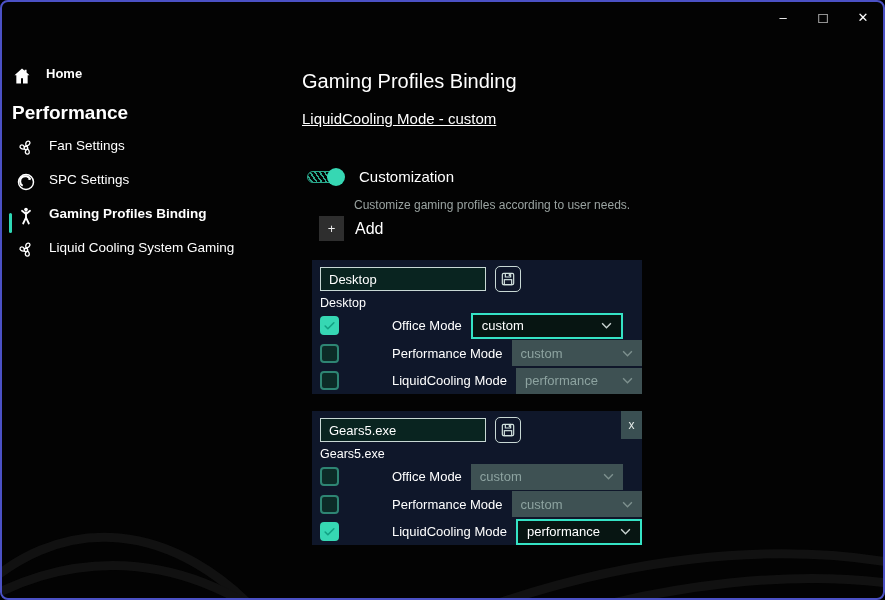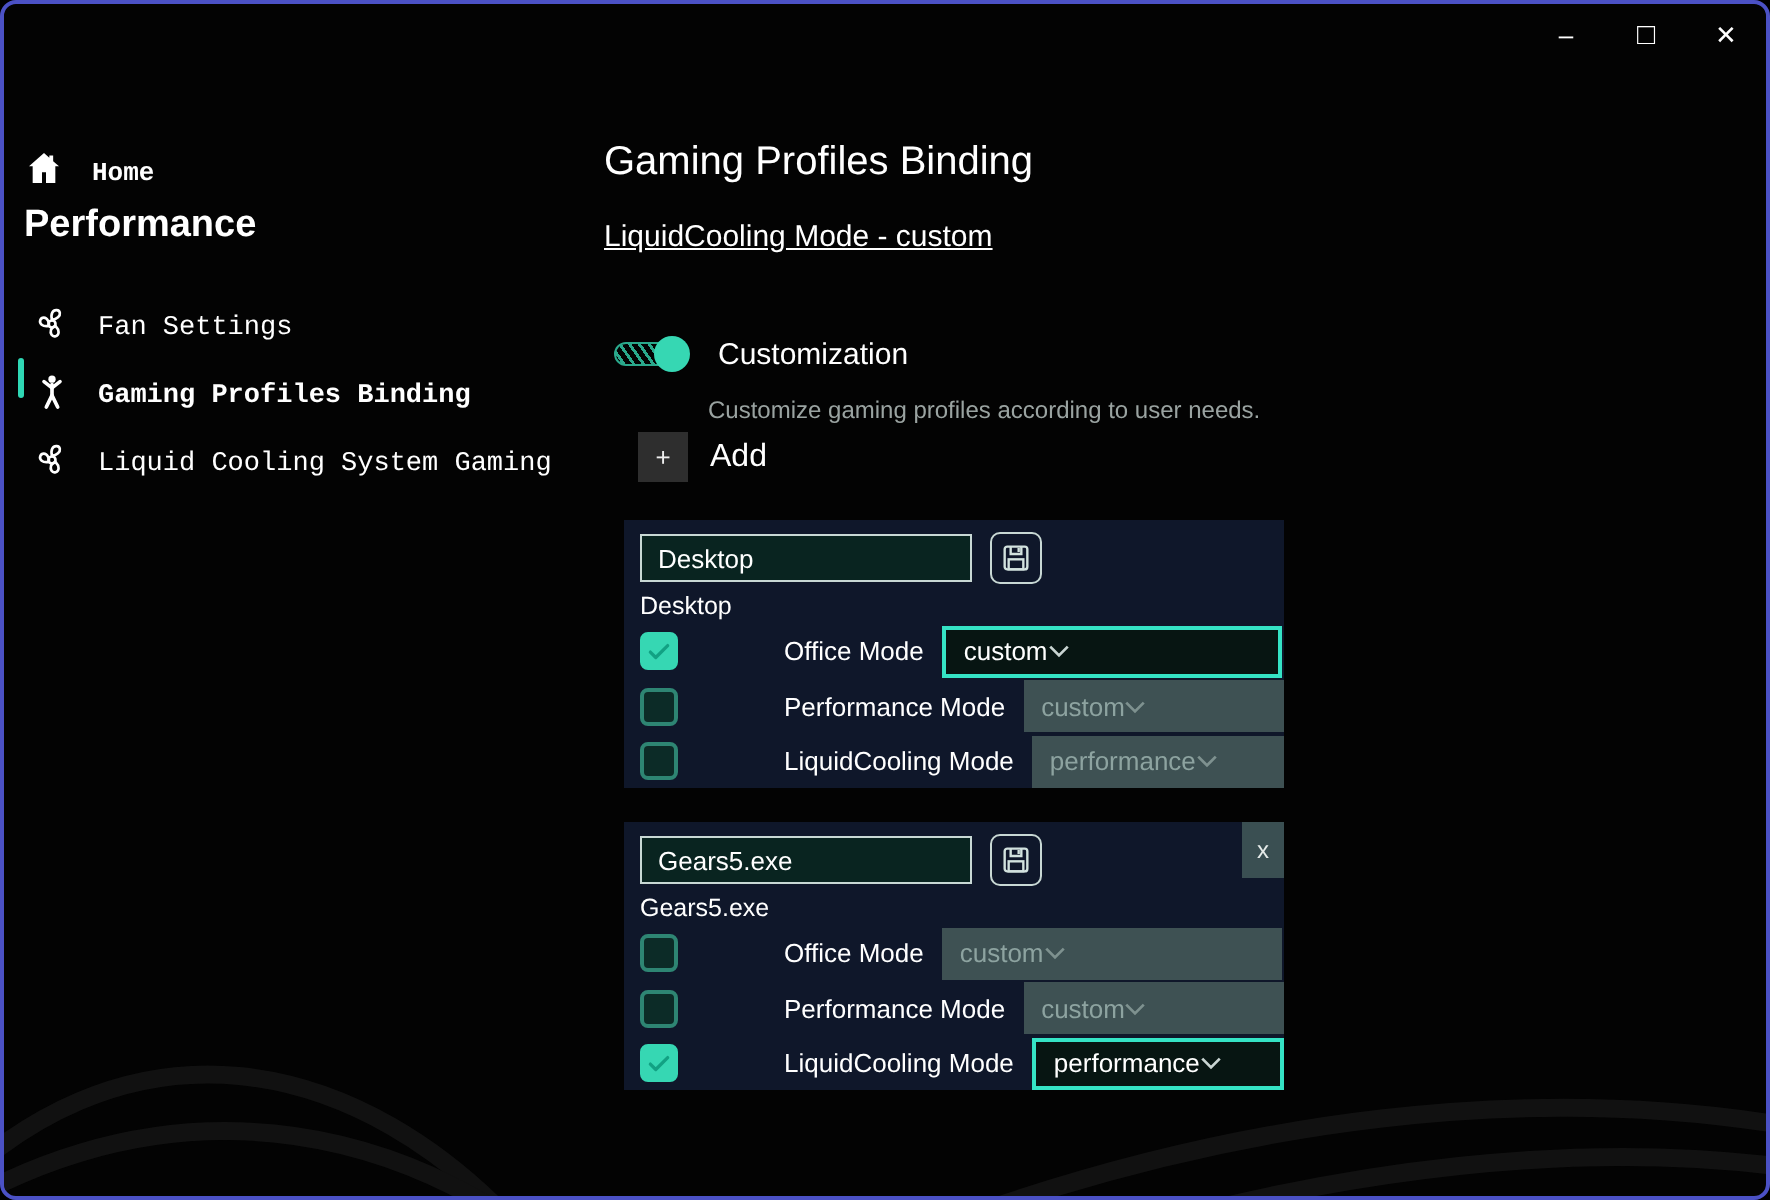--- a/index.html
+++ b/index.html
@@ -14,38 +14,38 @@
 
   
   #titlebar { position:absolute; top:0; left:0; right:0; height:30px; display:flex;
               justify-content:flex-end; align-items:center; }
   .win-btn { width:40px; height:28px; display:flex; align-items:center; justify-content:center;
              color:#fff; font-size:13px; cursor:default; }
   .win-btn.max { font-size:15px; }
 
   
   #sidebar { position:absolute; left:7px; top:64px; width:280px; color:#fff; }
-  .side-row { display:flex; align-items:flex-end;font-family:Liberation Mono, monospace; }
+  .side-row { display:flex; align-items:flex-start; }
   #home-item { padding-left:3px; height:28px; gap:14px; margin-bottom:8px; }
   #home-item .label { font-size:13px; font-weight:bold; }
   #perf-heading { font-size:19px; font-weight:bold; padding-left:3px; margin-bottom:14px; }
   .nav-item { position:relative; height:34px; gap:13px; padding-left:7px; cursor:default; }
   .nav-item .sel-bar { position:absolute; left:0; top:7px; width:3px; height:20px;
                        background:#2fd8b5; border-radius:2px; display:none; }
   .nav-item.selected .sel-bar { display:block; }
   .nav-item .label { font-size:13.5px; }
   .nav-item.selected .label { font-weight:bold; }
   .icon20 { width:20px; height:20px; flex:0 0 20px; display:flex; align-items:center; justify-content:center; }
 
   
   #main { position:absolute; left:300px; top:0; color:#fff; }
   #page-title { position:absolute; left:0; top:68px; font-size:20px; white-space:nowrap; }
   #page-subtitle { position:absolute; left:0; top:108px; font-size:15px; white-space:nowrap;text-decoration:underline; }
 
-  #custom-row { position:absolute; left:5px; top:166px; display:flex; align-items:center; gap:14px; }
+  #custom-row { position:absolute; left:5px; top:166px; display:flex; align-items:flex-start; gap:14px; }
   .toggle { position:relative; width:38px; height:18px; cursor:default; }
   .toggle .track { position:absolute; left:0; top:3px; width:33px; height:12px;
     border:1.5px solid #2aa98c; border-radius:7px;
     background:repeating-linear-gradient(55deg, transparent 0 2.5px, #2aa98c 2.5px 4px);
   }
   .toggle .knob { position:absolute; right:0; top:0; width:18px; height:18px;
     border-radius:50%; background:#36d7b3; }
   #custom-label { font-size:15px; }
   #custom-desc { position:absolute; left:52px; top:196px; font-size:12px; color:#9aa3a1; white-space:nowrap; }
   #add-row { position:absolute; left:17px; top:214px; display:flex; align-items:center; gap:11px; cursor:default; }
@@ -66,22 +66,22 @@
     color:#e6ecea; font-size:12px; display:flex; align-items:center; justify-content:center; cursor:default; }
   .card-name { position:absolute; left:8px; top:36px; font-size:12.5px; }
   .rows { position:absolute; left:8px; top:52px; right:0; }
   .mode-row { display:flex; align-items:center; height:27.5px; gap:9px; }
   .checkbox { width:19px; height:19px; border-radius:4px; border:2px solid #2e8573;
     background:#0c2b27; display:flex; align-items:center; justify-content:center; flex:0 0 19px; cursor:default; }
   .checkbox.checked { background:#36d7b3; border-color:#36d7b3; }
   .checkbox svg { display:none; }
   .checkbox.checked svg { display:block; }
   .mode-label { font-size:13px; white-space:nowrap;margin-left:44px; }
-  .dropdown { height:26px; width:170px; display:flex; align-items:center;
-    padding:0 9px; cursor:default; }
+  .dropdown { height:26px; width:152px; display:flex; align-items:center;
+    justify-content:space-between; padding:0 9px; cursor:default; }
   .dropdown.active { background:#071512; border:2px solid #35e3c5; color:#fff; }
   .dropdown.disabled { background:#3e5153; color:#8da3a0; }
   .dropdown .val { font-size:13px; }
   .dropdown.active .chev { stroke:#c9d4d2; }
   .dropdown.disabled .chev { stroke:#7e918f; }
 </style>
 </head>
 <body>
 
 <div id="window">
@@ -120,20 +120,31 @@
         <svg width="20" height="20" viewBox="0 0 24 24" fill="none" stroke="#fff" stroke-width="1.6">
           <circle cx="12" cy="12" r="2.1"></circle>
           <path d="M12 9.5c-1-3.5.5-6 2.8-5.8 2.2.2 2.6 2.7.8 4.3-1.1 1-2.4 1.4-3.6 1.5z"></path>
           <path d="M9.9 13.2c-3.6.6-5.7-1.5-4.9-3.6.8-2 3.3-1.9 4.5.2.7 1.2.8 2.5.4 3.4z"></path>
           <path d="M14.1 13.2c2.6 2.6 2.3 5.5.1 6.1-2.1.6-3.5-1.5-2.8-3.8.4-1.3 1.6-2 2.7-2.3z"></path>
         </svg>
       </span>
       <span class="label">Fan Settings</span>
     </div>
 
+    <div class="side-row nav-item">
+
+      <span class="icon20">
+        <svg width="20" height="20" viewBox="0 0 24 24" fill="none" stroke="#fff">
+          <circle cx="12" cy="12" r="9" stroke-width="1.8"></circle>
+          <path d="M8 16.5 A6.2 6.2 0 1 1 17 9" stroke-width="2.4"></path>
+          <path d="M17.8 6.5 L17.2 10 L14 8.6 Z" fill="#fff" stroke="none"></path>
+        </svg>
+      </span>
+      <span class="label">SPC Settings</span>
+    </div>
 
     <div class="side-row nav-item selected">
       <span class="sel-bar"></span>
       <span class="icon20">
         <svg width="20" height="20" viewBox="0 0 24 24" fill="none" stroke="#fff" stroke-width="2.2" stroke-linecap="round">
           <circle cx="12" cy="4.3" r="2.2" fill="#fff" stroke="none"></circle>
           <path d="M12 7.5v6.5"></path>
           <path d="M12 9.5 7.2 5.8 M12 9.5l4.8-3.7"></path>
           <path d="M12 14l-3.4 7 M12 14l3.4 7"></path>
         </svg>

